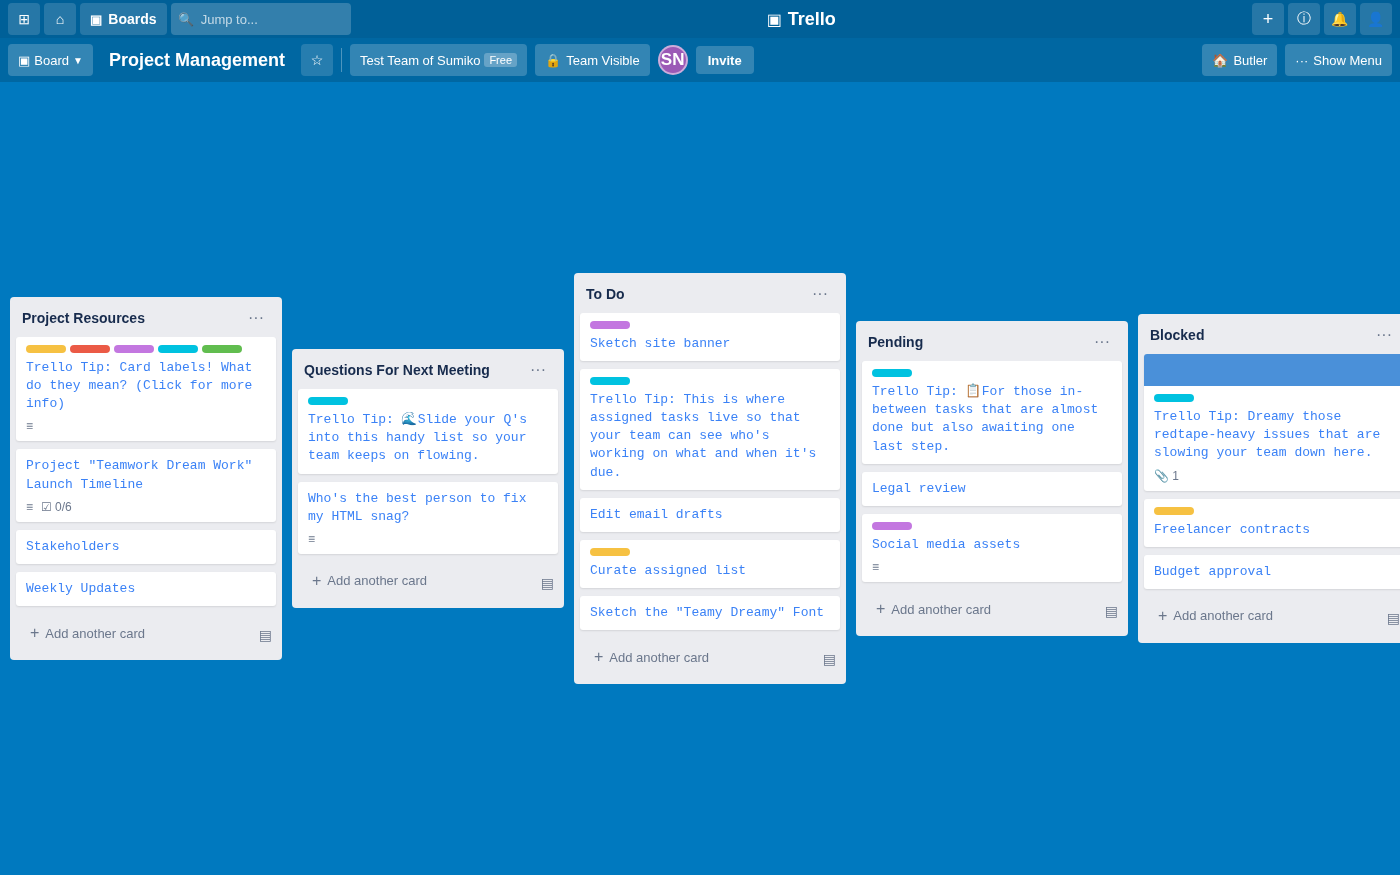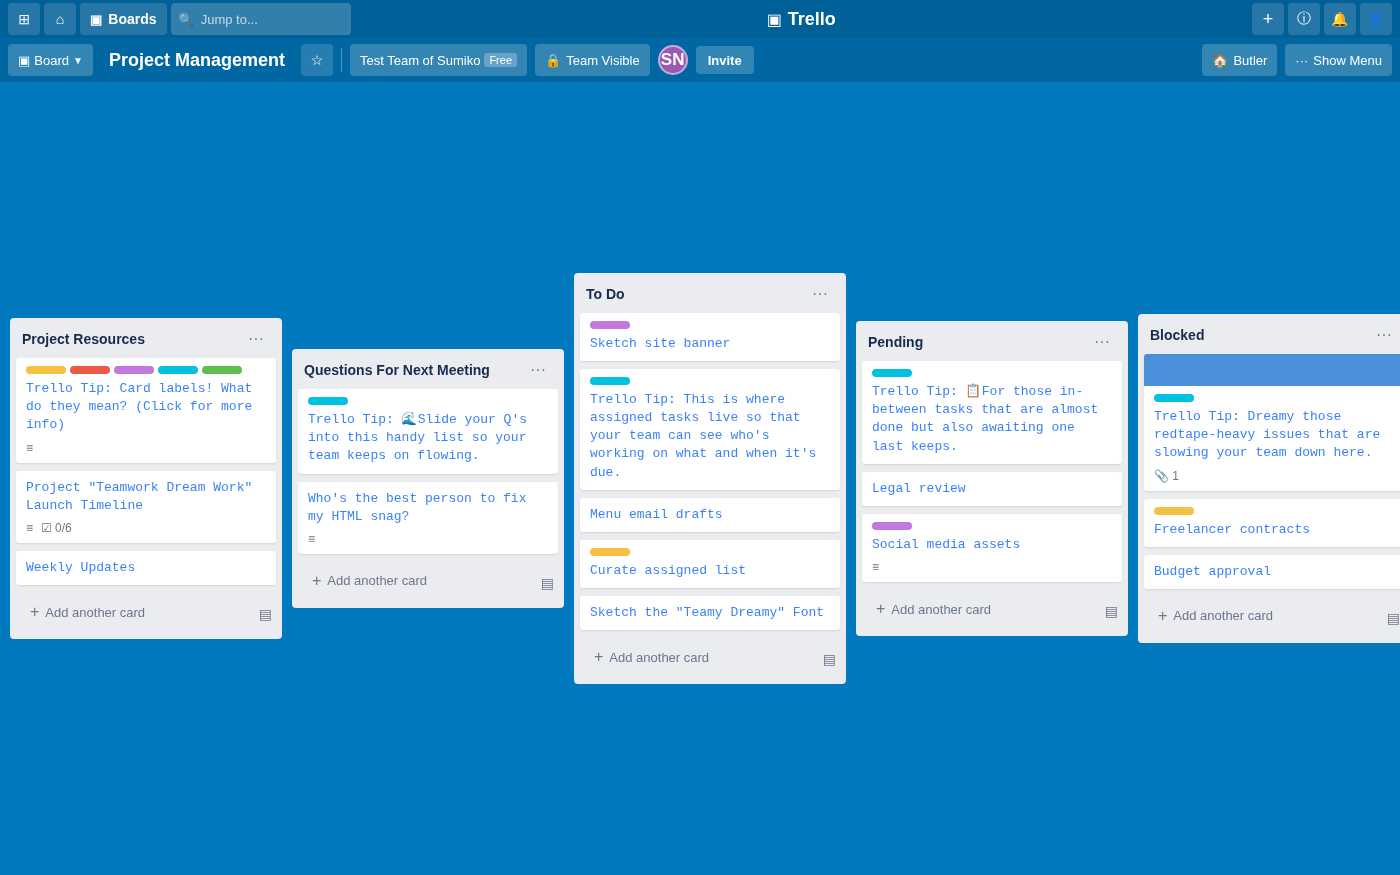--- a/index.html
+++ b/index.html
@@ -338,20 +338,23 @@
           </div>
         </div>
         <div class="card">
           <div class="card-text">Project "Teamwork Dream Work" Launch Timeline</div>
           <div class="card-footer">
             <div class="card-badge">≡</div>
             <div class="card-badge">☑ 0/6</div>
           </div>
         </div>
         <div class="card">
+          <div class="card-text">Stakeholders</div>
+        </div>
+        <div class="card">
           <div class="card-text">Weekly Updates</div>
         </div>
       </div>
       <div class="add-card-footer">
         <button class="add-card-btn">
           <span style="font-size:16px;font-weight:300;">+</span>
           <span>Add another card</span>
         </button>
         <button class="list-icon-btn"><span>▤</span></button>
       </div>
@@ -395,21 +398,21 @@
           </div>
           <div class="card-text">Sketch site banner</div>
         </div>
         <div class="card">
           <div class="card-label-row">
             <div class="card-label" style="background-color: rgb(0, 194, 224); width: 40px;"></div>
           </div>
           <div class="card-text">Trello Tip: This is where assigned tasks live so that your team can see who's working on what and when it's due.</div>
         </div>
         <div class="card">
-          <div class="card-text">Menu email drafts</div>
+          <div class="card-text">Edit email drafts</div>
         </div>
         <div class="card">
           <div class="card-label-row">
             <div class="card-label" style="background-color: rgb(246, 193, 66); width: 40px;"></div>
           </div>
           <div class="card-text">Curate assigned list</div>
         </div>
         <div class="card">
           <div class="card-text">Sketch the "Teamy Dreamy" Font</div>
         </div>
@@ -425,21 +428,21 @@
     <div class="list">
       <div class="list-header">
         <div class="list-title">Pending</div>
         <button class="list-menu-btn">···</button>
       </div>
       <div class="list-cards">
         <div class="card">
           <div class="card-label-row">
             <div class="card-label" style="background-color: rgb(0, 194, 224); width: 40px;"></div>
           </div>
-          <div class="card-text">Trello Tip: 📋For those in-between tasks that are almost done but also awaiting one last keeps.</div>
+          <div class="card-text">Trello Tip: 📋For those in-between tasks that are almost done but also awaiting one last step.</div>
         </div>
         <div class="card">
           <div class="card-text">Legal review</div>
         </div>
         <div class="card">
           <div class="card-label-row">
             <div class="card-label" style="background-color: rgb(195, 119, 224); width: 40px;"></div>
           </div>
           <div class="card-text">Social media assets</div>
           <div class="card-footer">

